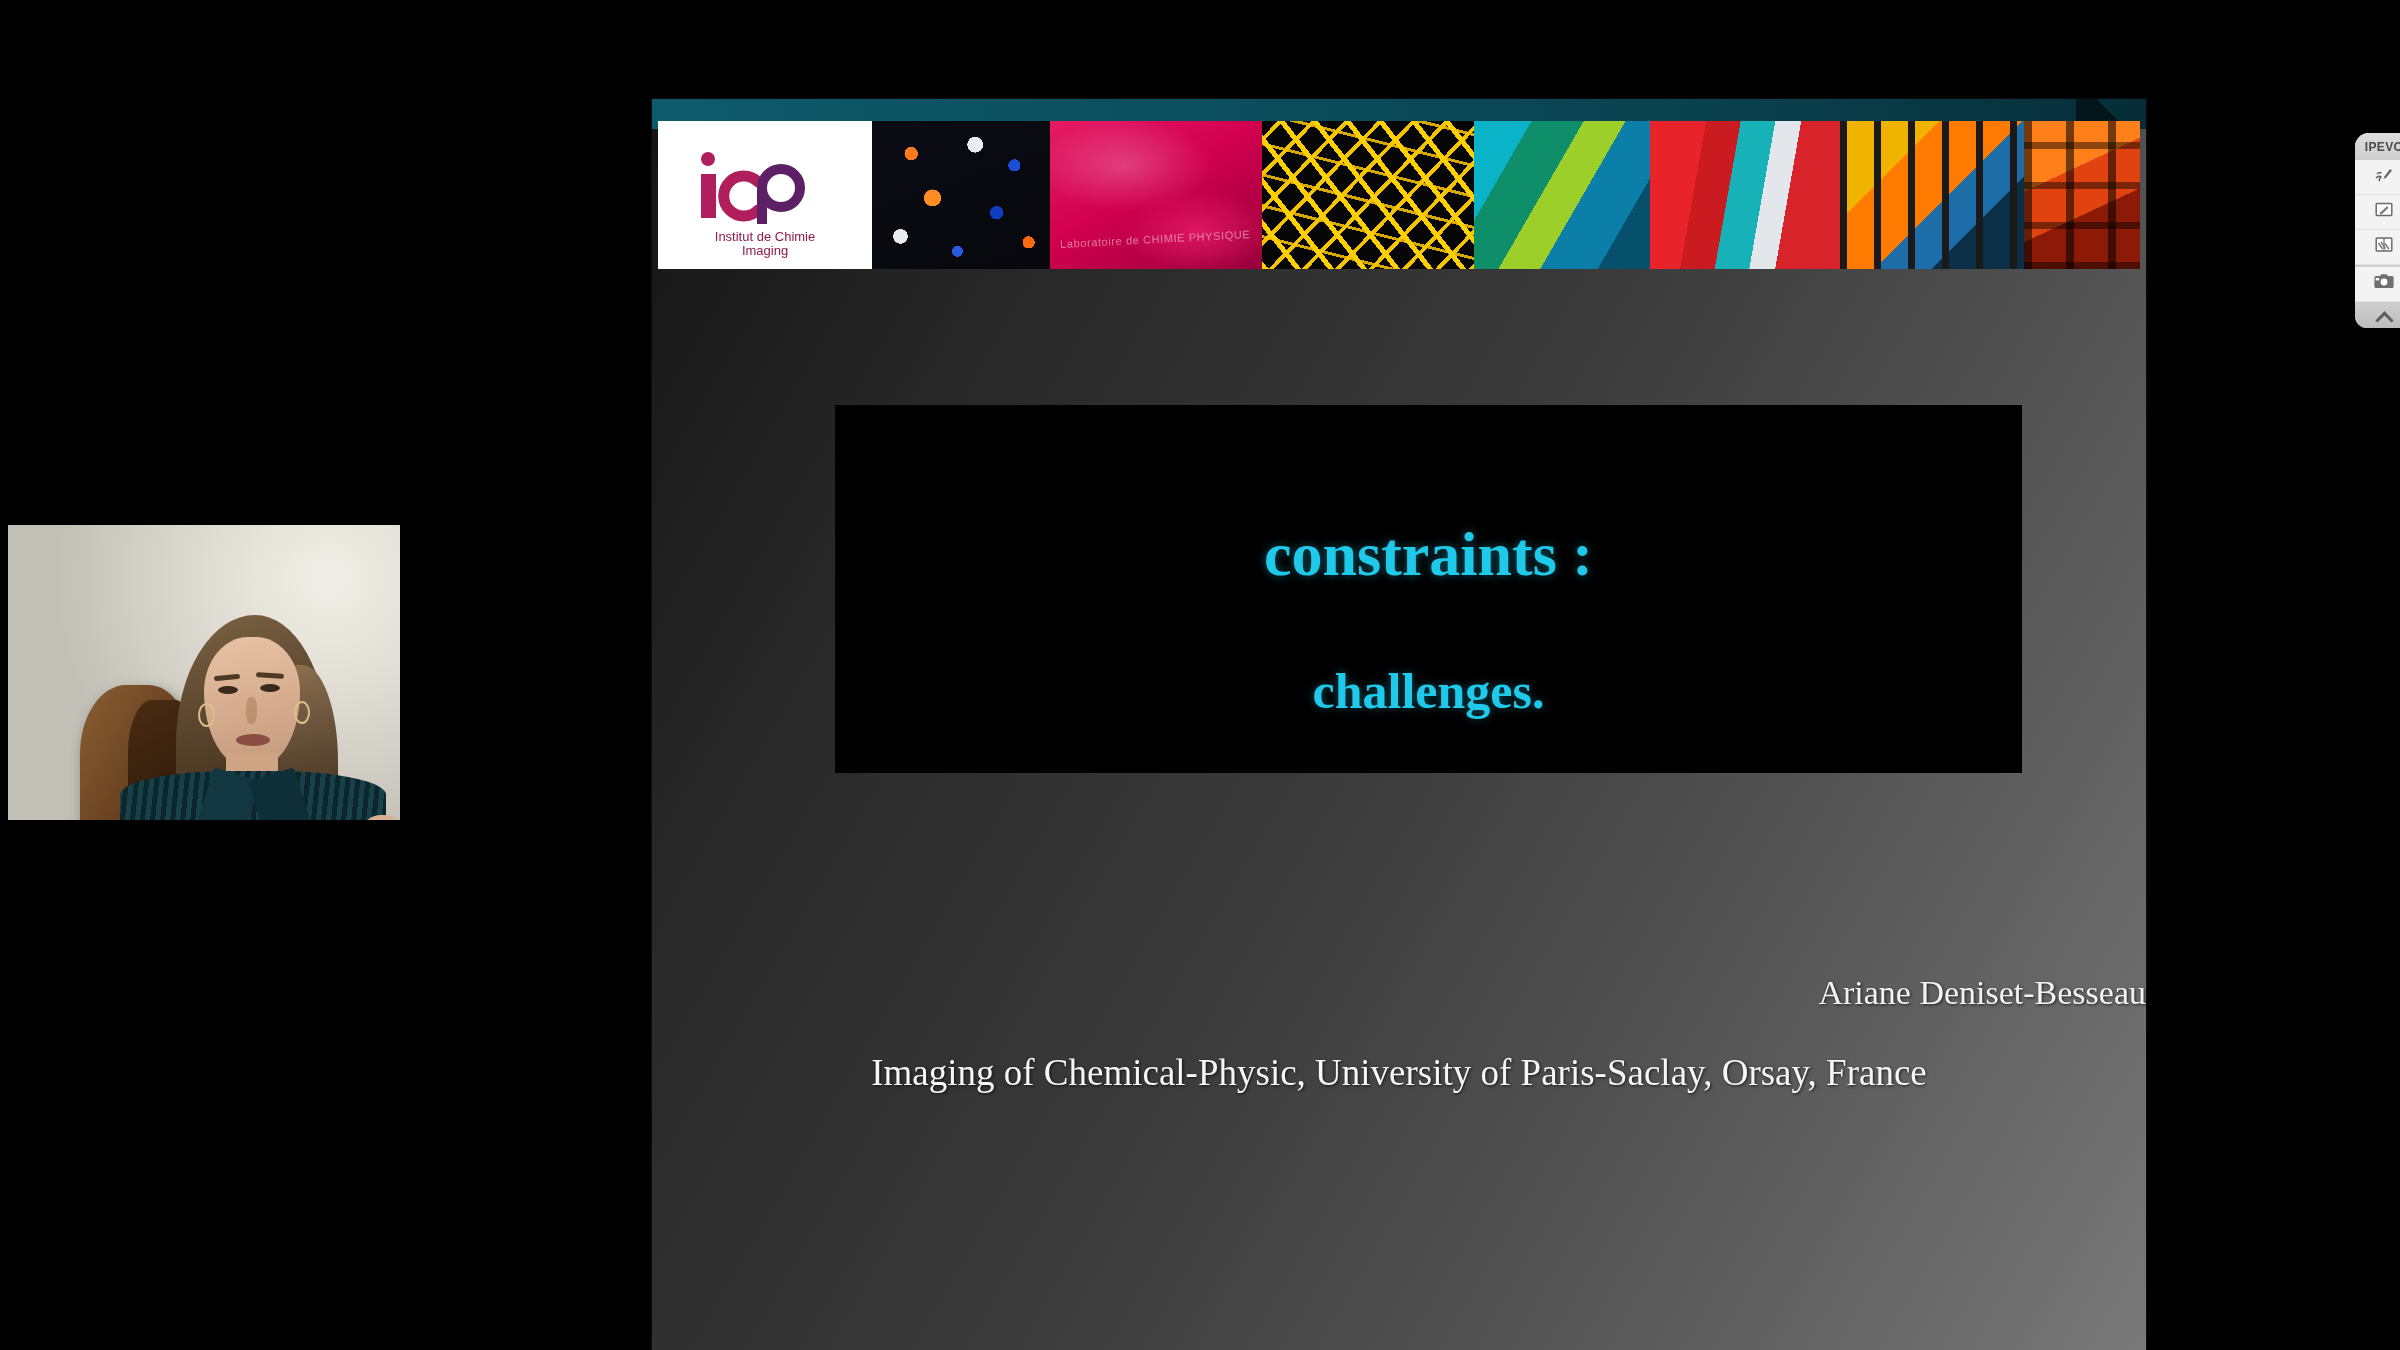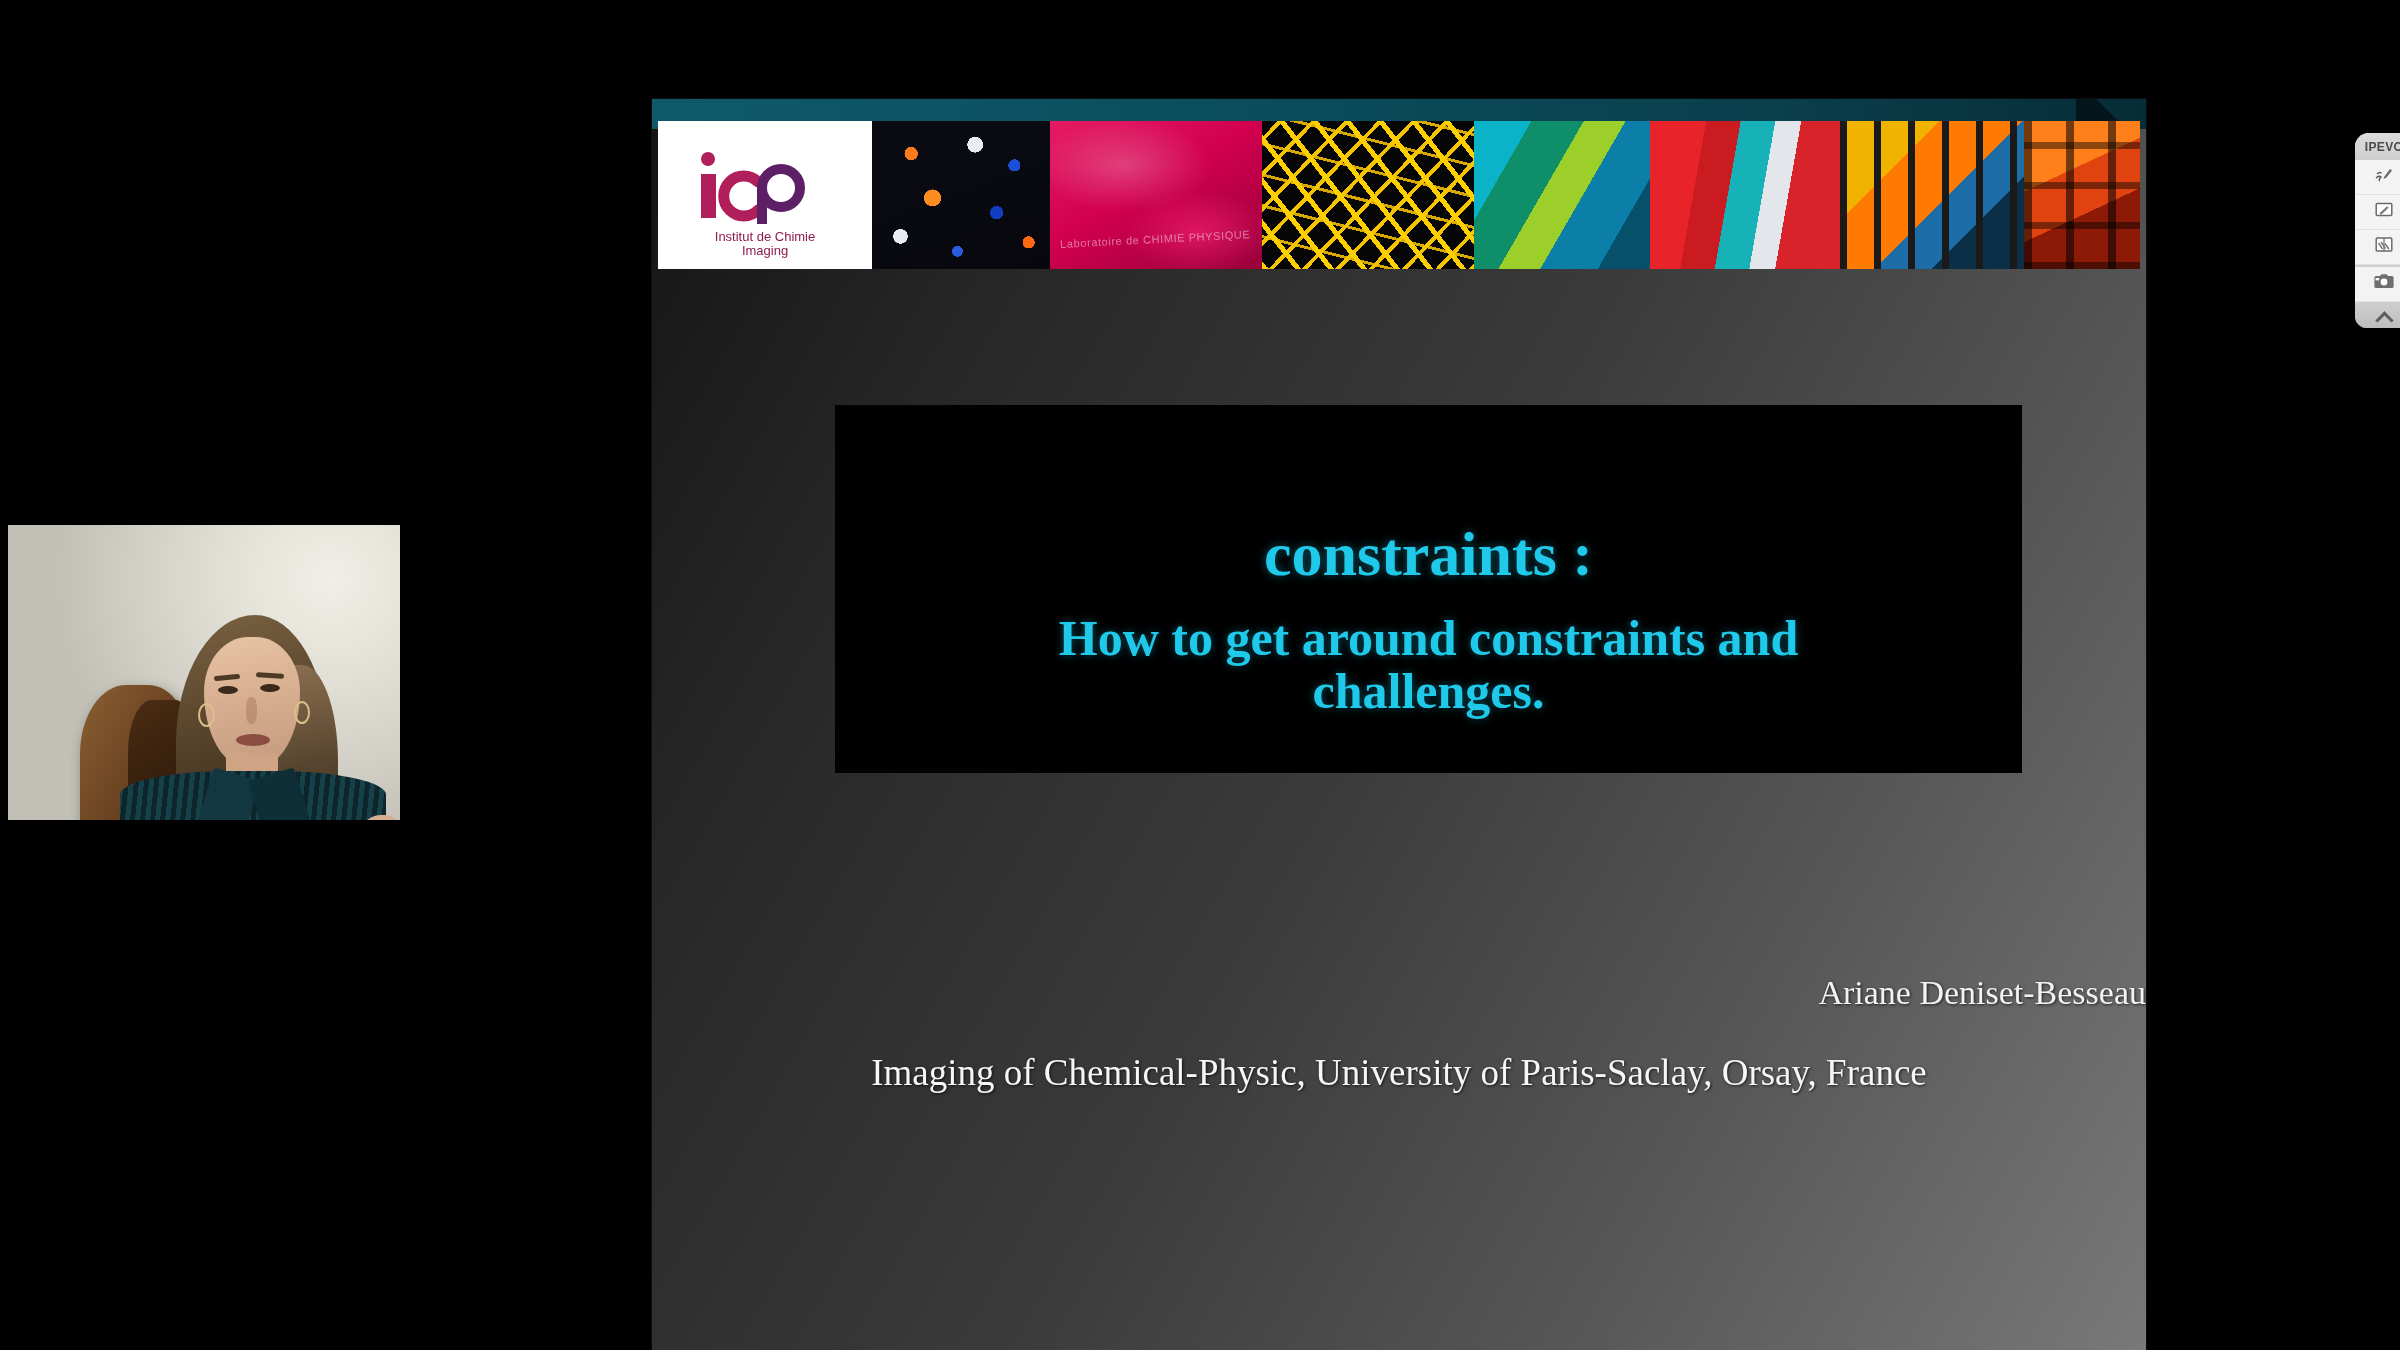--- a/index.html
+++ b/index.html
@@ -208,21 +208,21 @@
       <div class="bcell b7"></div>
     </div>
   </div>
 
   <div id="title-block">
     <div id="title-main">
       <br>
       <span>constraints :</span>
     </div>
     <div id="title-sub">
-      <span>How to get around constraints and</span><br>
+      <br>
       <span>challenges.</span>
     </div>
   </div>
 
   <div id="author-name">Ariane Deniset-Besseau</div>
   <div id="author-affiliation">Imaging of Chemical-Physic, University of Paris-Saclay, Orsay, France</div>
 
 
 </div>
 

